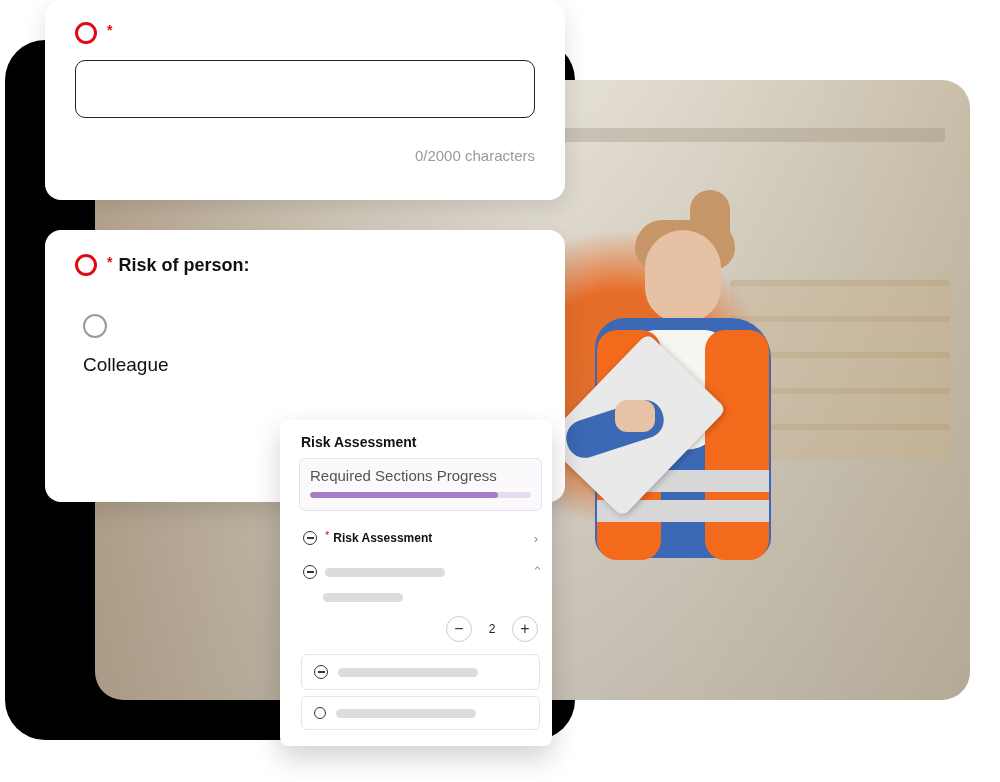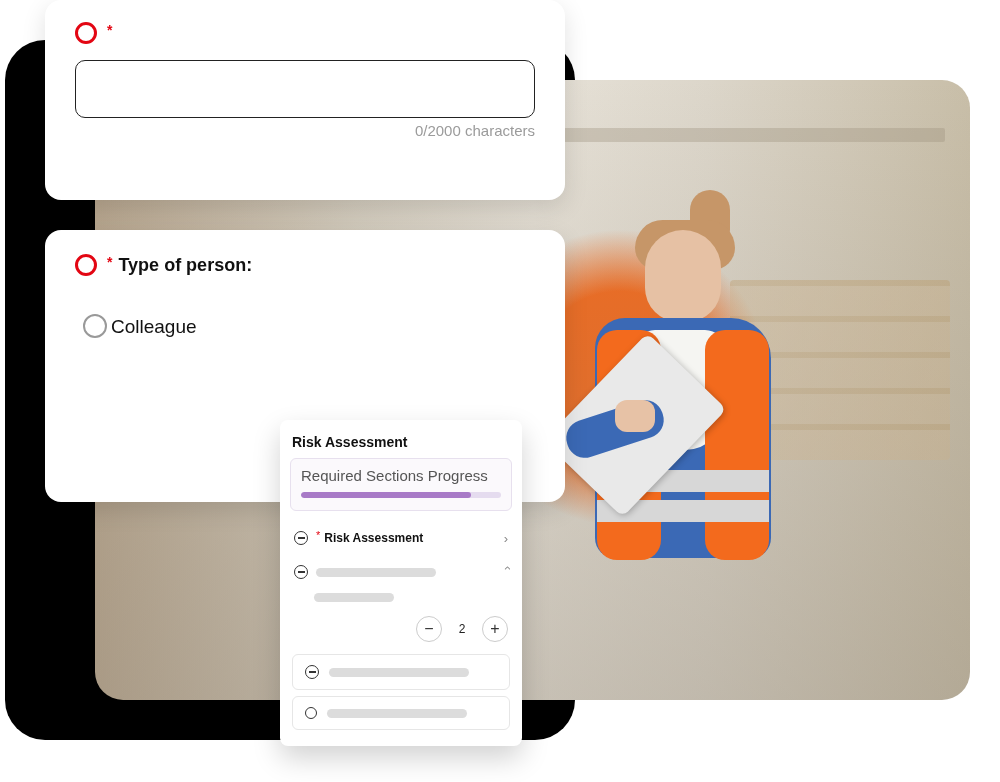--- a/index.html
+++ b/index.html
@@ -118,55 +118,55 @@
       width: 22px; height: 22px; border: 3px solid #e30613; border-radius: 50%;
       flex: none;
     }
     .req-asterisk { color: #e30613; font-size: 14px; font-weight: 600; margin-right: -4px; margin-top: -7px; }
     .q-title { font-size: 18px; font-weight: 550; color: #111; }
     .text-input {
       width: 100%; height: 58px; border: 1.5px solid #222; border-radius: 10px;
       padding: 8px 12px; font-size: 16px; background: #fff;
     }
     .char-count {
-      text-align: right; color: #9b9b9b; font-size: 15px; margin-top: 4px;
+      text-align: right; color: #9b9b9b; font-size: 15px; margin-top: 29px;
     }
 
     
     .card2 {
       position: absolute;
       left: 45px;
       top: 230px;
       width: 520px;
       height: 272px;
       background: #fff;
       border-radius: 16px;
       box-shadow: 0 8px 24px rgba(0,0,0,0.12);
       z-index: 5;
       padding: 24px 30px;
     }
     .option-row {
-      display: flex; align-items: flex-end; gap: 4px; padding: 22px 8px;
+      display: flex; align-items: flex-start; gap: 16px; padding: 22px 8px; flex-direction: column;
     }
     .radio {
       width: 24px; height: 24px; border: 2px solid #999; border-radius: 50%; flex: none;
     }
     .opt-label { font-size: 19px; color: #111; }
 
     
     .panel {
       position: absolute;
       left: 280px;
       top: 420px;
-      width: 242px;
+      width: 272px;
       background: #fff;
       border-radius: 8px;
       box-shadow: 0 12px 28px rgba(0,0,0,0.18);
       z-index: 6;
-      padding: 10px 0 16px 0;
+      padding: 10px 0 16px 9px;
     }
     .panel-title {
       font-size: 14px; font-weight: 700; color: #111; padding: 4px 12px 8px 12px;
     }
     .progress-box {
       margin: 0 10px 10px 10px; border: 1px solid #e7e0ee; border-radius: 6px; padding: 8px 10px 12px 10px;
       background: #fbf9fc;
     }
     .progress-label { font-size: 15px; color: #555; margin-bottom: 8px; }
     .progress-bar {
@@ -246,21 +246,21 @@
     <span class="req-asterisk">*</span>
   </div>
   <input class="text-input" type="text" value="" style="">
   <div class="char-count">0/2000 characters</div>
 </div>
 
 <div class="card2">
   <div class="q-header">
     <span class="circle-icon"></span>
     <span class="req-asterisk">*</span>
-    <span class="q-title">Type of person:</span>
+    <span class="q-title">Risk of person:</span>
   </div>
   <div class="option-row">
     <span class="radio"></span>
     <span class="opt-label">Colleague</span>
   </div>
 </div>
 
 <div class="panel">
   <div class="panel-title">Risk Assessment</div>
 

